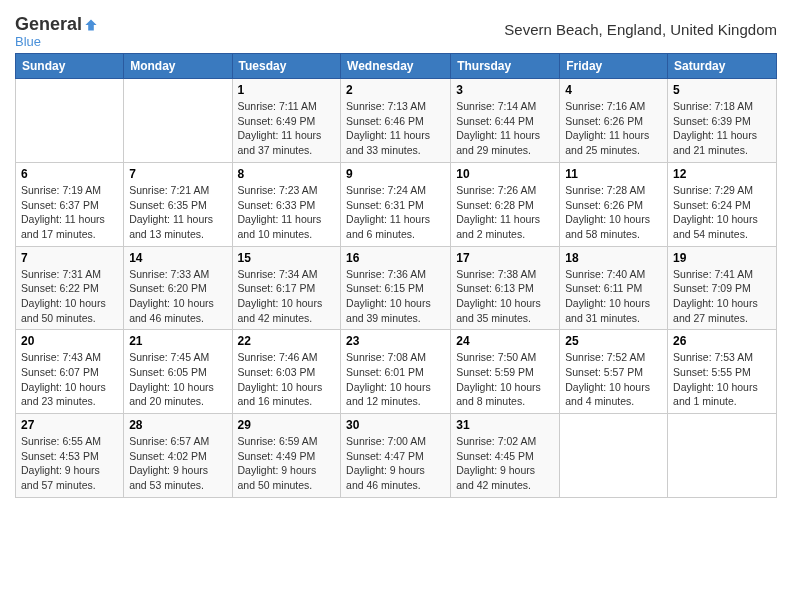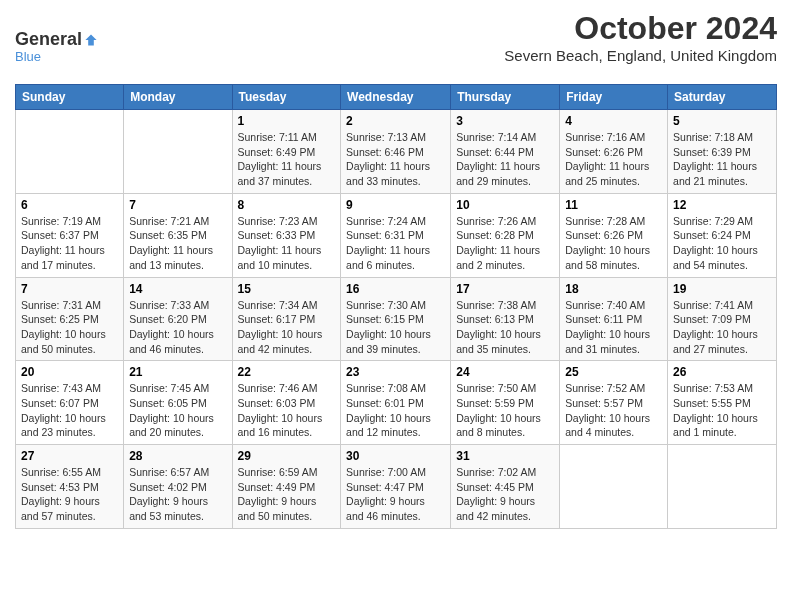--- a/index.html
+++ b/index.html
@@ -6,22 +6,22 @@
     body {
       font-family: Arial, sans-serif;
       background: #fff;
       width: 792px;
       min-height: 612px;
       padding: 10px 15px;
     }
     .header-area {
       display: flex;
       justify-content: space-between;
-      align-items: flex-end;
-      margin-bottom: 20px;
+      align-items: center;
+      margin-bottom: 4px;
     }
     .logo {
       display: flex;
       flex-direction: column;
       align-items: flex-start;
       margin-top: 5px;
     }
     .logo-text-general {
       font-size: 18px;
       font-weight: bold;
@@ -105,21 +105,20 @@
   <div class="logo">
     <div class="logo-row">
       <span class="logo-text-general">General</span>
       <svg class="logo-icon" viewBox="0 0 20 20" fill="#4a90d9">
         <path d="M10 2 L18 10 L14 10 L14 18 L6 18 L6 10 L2 10 Z" fill="#4a90d9"></path>
       </svg>
     </div>
     <span class="logo-text-blue">Blue</span>
   </div>
   <div class="title-area">
-    <div class="month-title">October 2024</div>
     <div class="location-title">Severn Beach, England, United Kingdom</div>
   </div>
 </div>
 
 <table>
   <thead>
     <tr>
       <th>Sunday</th>
       <th>Monday</th>
       <th>Tuesday</th>
@@ -205,38 +204,38 @@
         <span class="day-number">12</span>
         <span class="day-detail">Sunrise: 7:29 AM</span><br>
         <span class="day-detail">Sunset: 6:24 PM</span><br>
         <span class="day-detail">Daylight: 10 hours and 54 minutes.</span>
       </td>
       </tr>
       <tr>
         <td>
         <span class="day-number">7</span>
         <span class="day-detail">Sunrise: 7:31 AM</span><br>
-        <span class="day-detail">Sunset: 6:25 PM</span><br>
+        <span class="day-detail">Sunset: 6:22 PM</span><br>
         <span class="day-detail">Daylight: 10 hours and 50 minutes.</span>
       </td>
         <td>
         <span class="day-number">14</span>
         <span class="day-detail">Sunrise: 7:33 AM</span><br>
         <span class="day-detail">Sunset: 6:20 PM</span><br>
         <span class="day-detail">Daylight: 10 hours and 46 minutes.</span>
       </td>
         <td>
         <span class="day-number">15</span>
         <span class="day-detail">Sunrise: 7:34 AM</span><br>
         <span class="day-detail">Sunset: 6:17 PM</span><br>
         <span class="day-detail">Daylight: 10 hours and 42 minutes.</span>
       </td>
         <td>
         <span class="day-number">16</span>
-        <span class="day-detail">Sunrise: 7:30 AM</span><br>
+        <span class="day-detail">Sunrise: 7:36 AM</span><br>
         <span class="day-detail">Sunset: 6:15 PM</span><br>
         <span class="day-detail">Daylight: 10 hours and 39 minutes.</span>
       </td>
         <td>
         <span class="day-number">17</span>
         <span class="day-detail">Sunrise: 7:38 AM</span><br>
         <span class="day-detail">Sunset: 6:13 PM</span><br>
         <span class="day-detail">Daylight: 10 hours and 35 minutes.</span>
       </td>
         <td>

